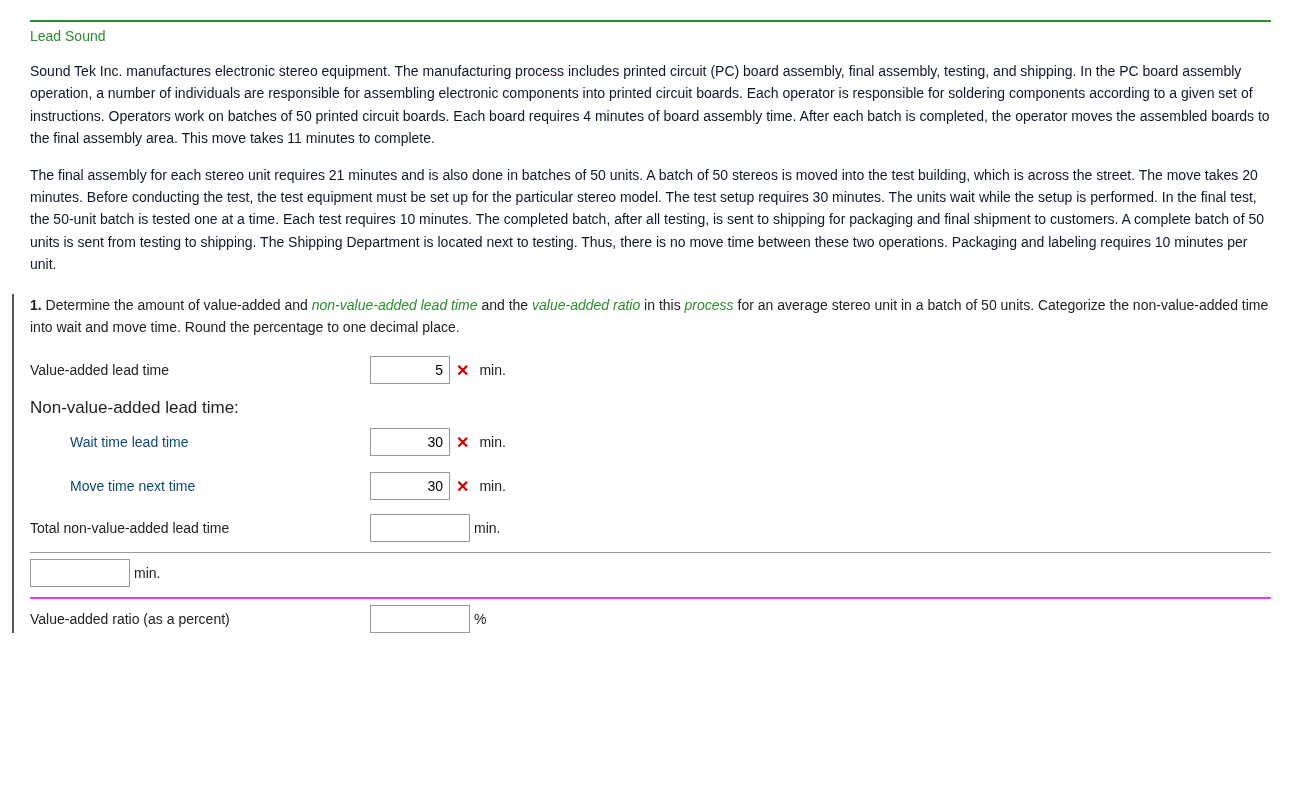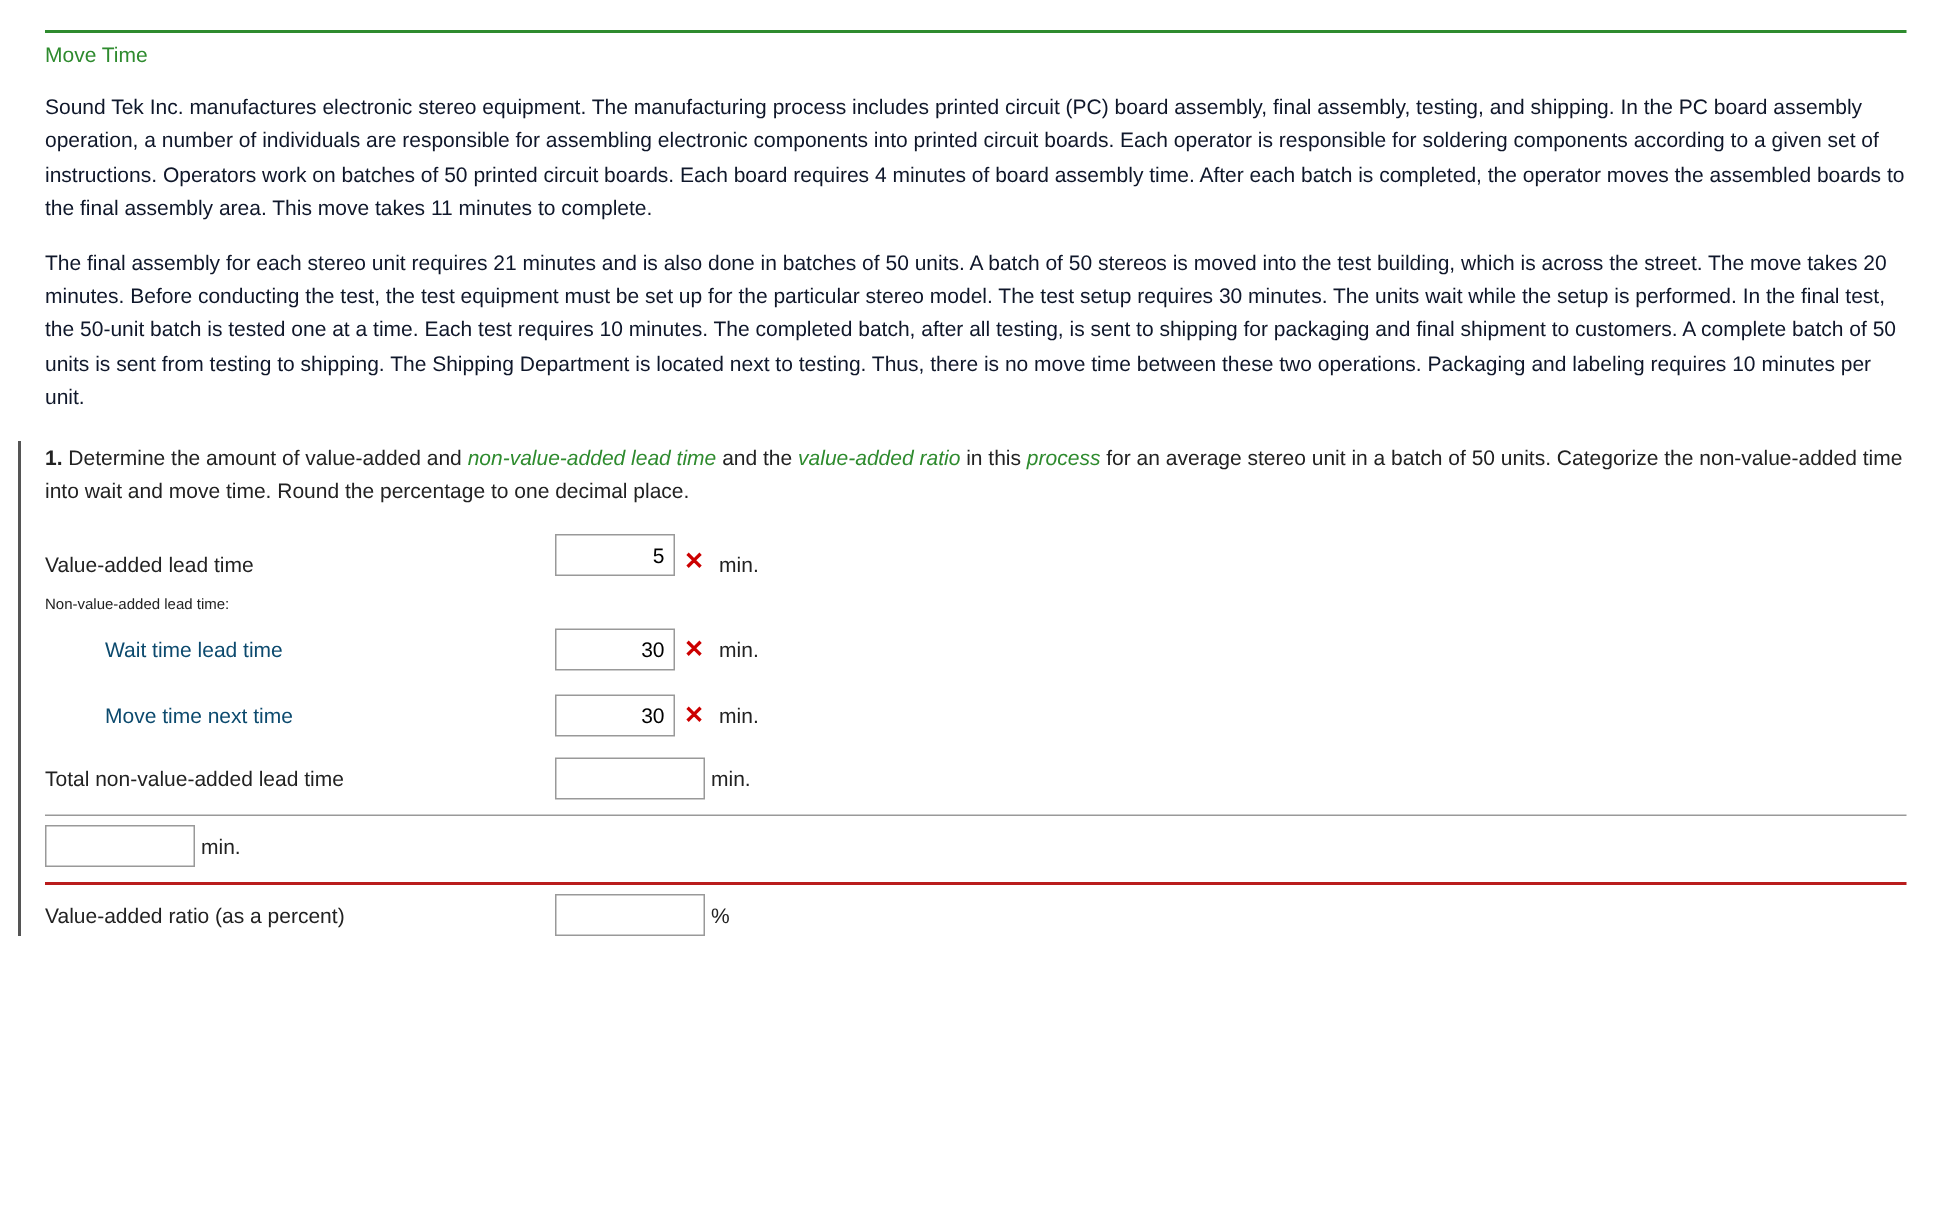--- a/index.html
+++ b/index.html
@@ -81,21 +81,21 @@
       color: #0c4a6e;
       min-width: 340px;
     }
 
     .form-row-label.indented {
       padding-left: 40px;
       min-width: 340px;
     }
 
     .non-value-label {
-      font-size: 10px;
+      font-size: 17px;
       color: #222;
       margin-bottom: 8px;
     }
 
     .input-box {
       width: 80px;
       height: 28px;
       border: 1px solid #999;
       padding: 2px 6px;
       font-size: 14px;
@@ -121,21 +121,21 @@
     }
 
     .unit-label {
       font-size: 14px;
       color: #222;
       margin-left: 4px;
     }
 
     .value-added-row {
       display: flex;
-      align-items: flex-end;
+      align-items: center;
       margin-bottom: 14px;
     }
 
     .value-added-label {
       font-size: 14px;
       color: #222;
       min-width: 340px;
     }
 
     .total-row {
@@ -144,39 +144,39 @@
       margin-bottom: 10px;
     }
 
     .total-label {
       font-size: 14px;
       color: #222;
       min-width: 340px;
     }
 
     .bottom-line-row {
-      border-top: 2px solid #b91c1c;
+      border-top: 2px solid #d946ef;
       padding-top: 6px;
     }
 
     .single-line-row {
       border-top: 1px solid #999;
       padding-top: 6px;
     }
 
     .percent-label {
       font-size: 14px;
       color: #222;
       margin-left: 4px;
     }
   </style>
 </head>
 <body>
 
-<div class="page-title">Move Time</div>
+<div class="page-title">Lead Sound</div>
 
 <p class="paragraph">Sound Tek Inc. manufactures electronic stereo equipment. The manufacturing process includes printed circuit (PC) board assembly, final assembly, testing, and shipping. In the PC board assembly operation, a number of individuals are responsible for assembling electronic components into printed circuit boards. Each operator is responsible for soldering components according to a given set of instructions. Operators work on batches of 50 printed circuit boards. Each board requires 4 minutes of board assembly time. After each batch is completed, the operator moves the assembled boards to the final assembly area. This move takes 11 minutes to complete.</p>
 
 <p class="paragraph">The final assembly for each stereo unit requires 21 minutes and is also done in batches of 50 units. A batch of 50 stereos is moved into the test building, which is across the street. The move takes 20 minutes. Before conducting the test, the test equipment must be set up for the particular stereo model. The test setup requires 30 minutes. The units wait while the setup is performed. In the final test, the 50-unit batch is tested one at a time. Each test requires 10 minutes. The completed batch, after all testing, is sent to shipping for packaging and final shipment to customers. A complete batch of 50 units is sent from testing to shipping. The Shipping Department is located next to testing. Thus, there is no move time between these two operations. Packaging and labeling requires 10 minutes per unit.</p>
 
 <div class="question-block">
   <div class="bracket-left"></div>
   <p class="question-text">
     <span class="bold">1.</span><span>  Determine the amount of value-added and </span><span class="green-text">non-value-added lead time</span><span> and the </span><span class="green-text">value-added ratio</span><span> in this </span><span class="green-text">process</span><span> for an average stereo unit in a batch of 50 units. Categorize the non-value-added time into wait and move time. Round the percentage to one decimal place.</span>
   </p>

